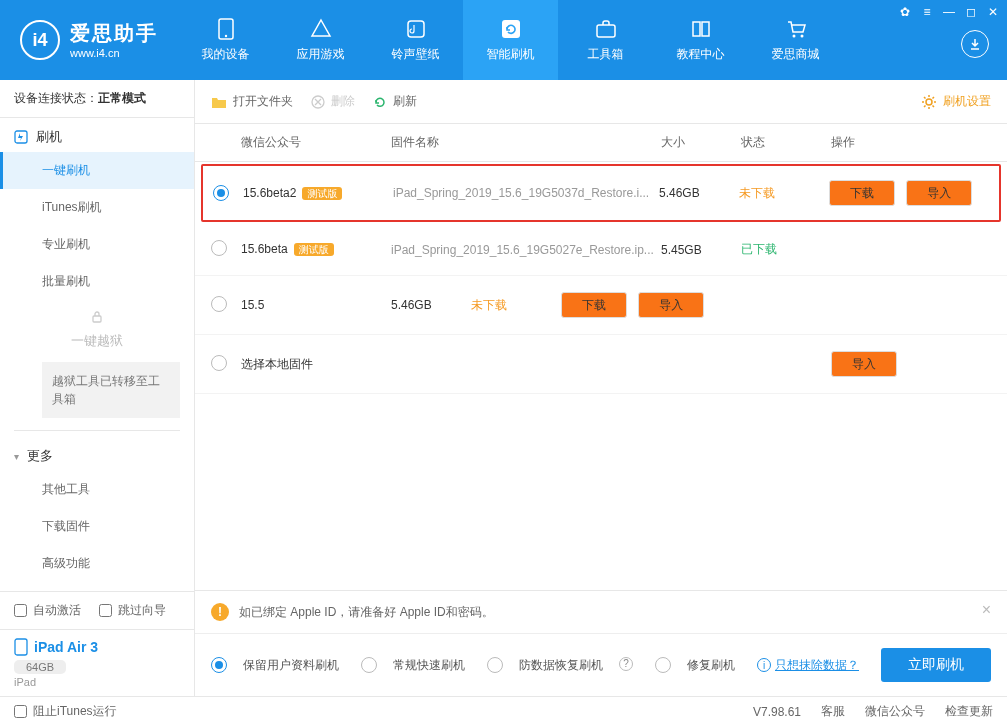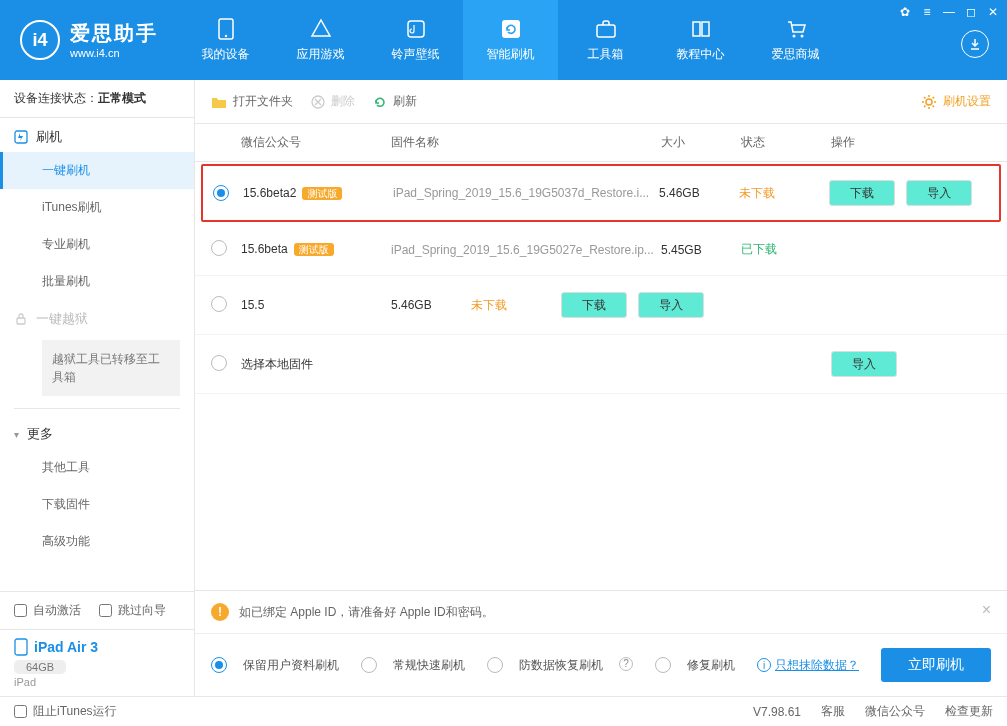--- a/index.html
+++ b/index.html
@@ -60,21 +60,21 @@
 .table-body { flex: 1; overflow: auto; }
 .row { display: flex; align-items: center; padding: 16px; border-bottom: 1px solid #f3f3f3; }
 .row.highlighted { border: 2px solid #e5352c; border-radius: 2px; margin: 2px 6px; padding: 14px 10px; }
 .radio { width: 16px; height: 16px; border: 1.5px solid #bbb; border-radius: 50%; display: inline-flex; align-items: center; justify-content: center; }
 .radio.checked { border-color: #1b8fe6; }
 .radio.checked::after { content: ""; width: 8px; height: 8px; background: #1b8fe6; border-radius: 50%; }
 .beta-tag { background: #f7a92b; color: #fff; font-size: 10px; padding: 1px 5px; border-radius: 3px; margin-left: 6px; }
 .fw-name { color: #999; }
 .status-not { color: #f59a23; }
 .status-done { color: #2bb56e; }
-.row-btn { width: 66px; height: 26px; border: 1px solid #ddd; background: #5eead4; border-radius: 3px; cursor: pointer; margin-right: 8px; color: #333; font-size: 12px; }
+.row-btn { width: 66px; height: 26px; border: 1px solid #ddd; background: #f97316; border-radius: 3px; cursor: pointer; margin-right: 8px; color: #333; font-size: 12px; }
 
 
 .bottom-panel { border-top: 1px solid #e7e7e7; background: #fff; }
 .warning { padding: 12px 16px; display: flex; align-items: center; gap: 10px; color: #666; position: relative; border-bottom: 1px solid #eee; }
 .warn-icon { width: 18px; height: 18px; background: #f7a92b; border-radius: 50%; color: #fff; display: flex; align-items: center; justify-content: center; font-weight: bold; font-size: 12px; }
 .warn-close { position: absolute; right: 16px; top: 10px; color: #bbb; cursor: pointer; font-size: 16px; }
 .flash-options { padding: 14px 16px; display: flex; align-items: center; gap: 22px; }
 .flash-options label { display: flex; gap: 16px; color: #555; cursor: pointer; }
 .help-q { width: 14px; height: 14px; border: 1px solid #bbb; border-radius: 50%; display: inline-flex; align-items: center; justify-content: center; font-size: 10px; color: #888; }
 .link-erase { color: #1b8fe6; text-decoration: underline; cursor: pointer; }
@@ -193,21 +193,21 @@
           <rect x="1" y="1" width="12" height="12" rx="2" fill="none" stroke="#1b8fe6" stroke-width="1.3"></rect>
           <path d="M6 3 l-2 5 h3 l-1 3 l3 -5 h-3 z" fill="#1b8fe6"></path>
         </svg>
       <span>刷机</span>
     </div>
     <div class="side-item active">一键刷机</div>
     <div class="side-item">iTunes刷机</div>
     <div class="side-item">专业刷机</div>
     <div class="side-item">批量刷机</div>
 
-    <div class="side-section-title" style="color:#bbb;">
+    <div class="side-section-title" style="color:#bbb;flex-direction:column;">
       <svg width="14" height="14" viewBox="0 0 14 14">
           <rect x="3" y="6" width="8" height="6" rx="1" fill="none" stroke="#ccc" stroke-width="1.3"></rect>
           <path d="M5 6 v-2 a2 2 0 0 1 4 0 v2" fill="none" stroke="#ccc" stroke-width="1.3"></path>
         </svg>
       <span>一键越狱</span>
     </div>
     <div class="side-note">越狱工具已转移至工具箱</div>
 
     <div class="side-divider"></div>
 

